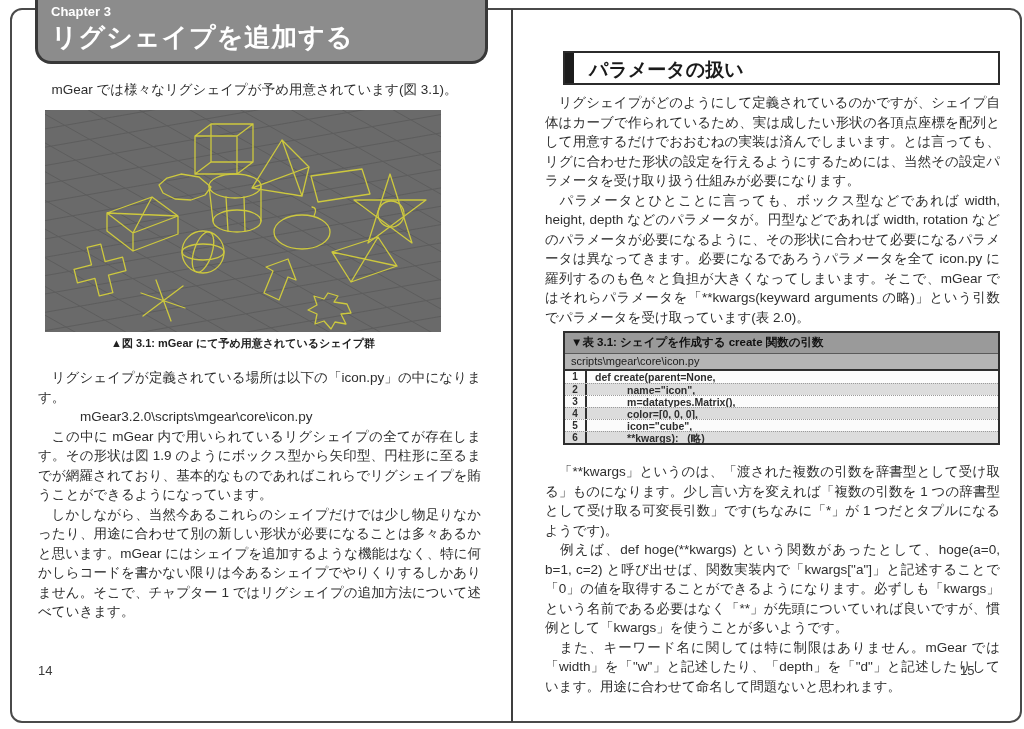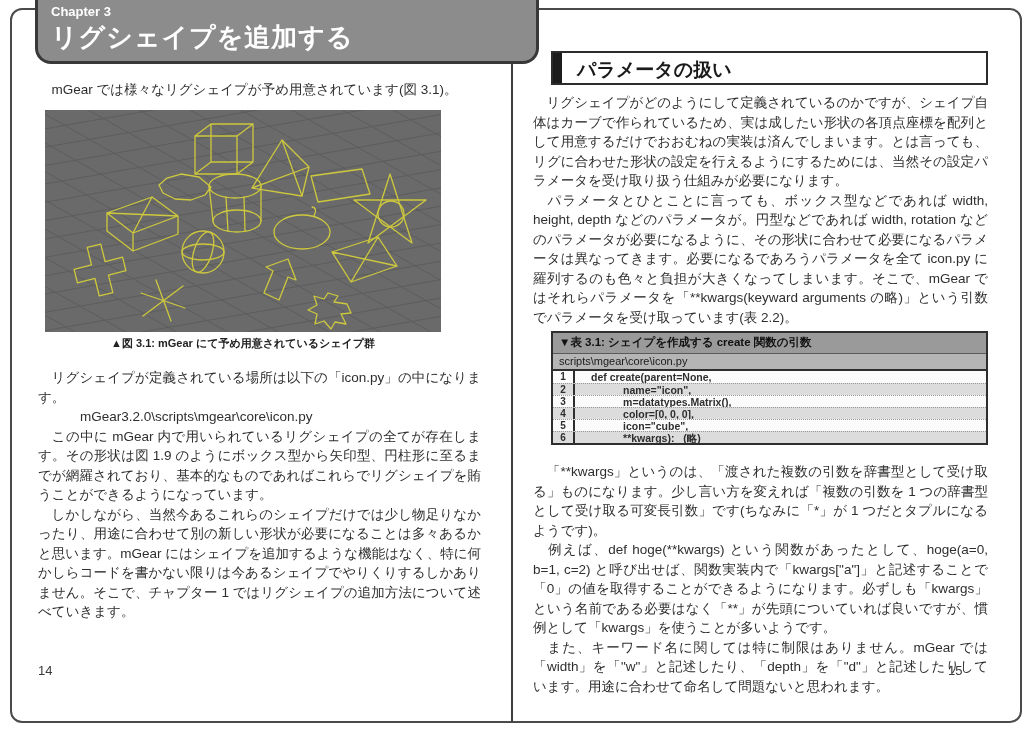--- a/index.html
+++ b/index.html
@@ -4,24 +4,24 @@
 <style>
   * { margin:0; padding:0; box-sizing:border-box; }
   html,body { width:1024px; height:729px; background:#fff; overflow:hidden;
               font-family:"Liberation Sans","DejaVu Sans",sans-serif; color:#2e2e2e; }
   .spread { position:relative; width:1024px; height:729px; background:#fff; }
   .outer-border { position:absolute; left:10px; top:8px; width:1012px; height:715px;
                   border:2px solid #4a4a4a; border-radius:12px; }
   .divider { position:absolute; left:511px; top:9px; width:2px; height:713px; background:#3f3f3f; }
   .page { position:absolute; top:0; height:729px; width:512px; }
   .page-left { left:0; }
-  .page-right { left:500px;border-radius:8px; }
+  .page-right { left:512px;border-radius:8px; }
 
   
-  .chapter-box { position:absolute; left:35px; top:0; width:504px; height:64px;
+  .chapter-box { position:absolute; left:35px; top:0; width:453px; height:64px;
                  background:#8c8c8c; border:3px solid #383838; border-top:none;
                  border-radius:0 0 16px 16px; z-index:2; }
   .chapter-label { position:absolute; left:13px; top:4px; color:#fff; font-weight:bold; font-size:13px; }
   .chapter-title { position:absolute; left:13px; top:20px; color:#fff; font-weight:bold;
                    font-size:26px; letter-spacing:1px; }
   .body-text { font-size:13.5px; line-height:19.5px; text-align:justify; }
   .intro { position:absolute; left:38px; top:80px; width:442px; }
   .figure { position:absolute; left:45px; top:110px; width:396px; height:222px; }
   .figure svg { display:block; width:396px; height:222px; }
   .fig-caption { position:absolute; left:45px; top:336px; width:396px; text-align:center;
@@ -46,21 +46,21 @@
   .tbl-title { background:#9a9a9a; font-size:11.5px; font-weight:bold; color:#111;
                padding:2px 6px 3px 6px; border-bottom:1px solid #5a5a5a; }
   .tbl-path { background:#b5b5b5; font-size:11px; color:#1a1a1a; padding:1px 24px 2px 6px;
               border-bottom:2px solid #2e2e2e; }
   .tbl-row { display:flex; align-items:stretch; height:12px; }
   .tbl-row:nth-child(odd) { background:#fbfbfb; }
   .tbl-row:nth-child(even) { background:#dcdcdc; }
   .tbl-row + .tbl-row { border-top:1px dotted #9a9a9a; }
   .tbl-num { width:22px; border-right:2px solid #2e2e2e; text-align:center;
              font-size:10px; font-weight:bold; line-height:12px; }
-  .tbl-code { flex:1; padding-left:16px; font-size:10.5px; font-weight:bold;
+  .tbl-code { flex:1; padding-left:8px; font-size:10.5px; font-weight:bold;
               line-height:12px; white-space:pre; overflow:hidden; }
 </style>
 </head>
 <body>
 
 <div class="spread">
   <div class="outer-border"></div>
   <div class="divider"></div>
 
   <div class="page page-left">
@@ -183,21 +183,21 @@
   </div>
 
   <div class="page page-right">
     <div class="section-box">
       <div class="section-bar"></div>
       <div class="section-title">パラメータの扱い</div>
     </div>
 
     <div class="right-flow-top body-text">
       <p>　リグシェイプがどのようにして定義されているのかですが、シェイプ自体はカーブで作られているため、実は成したい形状の各頂点座標を配列として用意するだけでおおむねの実装は済んでしまいます。とは言っても、リグに合わせた形状の設定を行えるようにするためには、当然その設定パラメータを受け取り扱う仕組みが必要になります。</p>
-      <p>　パラメータとひとことに言っても、ボックス型などであれば width, height, depth などのパラメータが。円型などであれば width, rotation などのパラメータが必要になるように、その形状に合わせて必要になるパラメータは異なってきます。必要になるであろうパラメータを全て icon.py に羅列するのも色々と負担が大きくなってしまいます。そこで、mGear ではそれらパラメータを「**kwargs(keyward arguments の略)」という引数でパラメータを受け取っています(表 2.2)。</p>
+      <p>　パラメータとひとことに言っても、ボックス型などであれば width, height, depth などのパラメータが。円型などであれば width, rotation などのパラメータが必要になるように、その形状に合わせて必要になるパラメータは異なってきます。必要になるであろうパラメータを全て icon.py に羅列するのも色々と負担が大きくなってしまいます。そこで、mGear ではそれらパラメータを「**kwargs(keyward arguments の略)」という引数でパラメータを受け取っています(表 2.0)。</p>
     </div>
 
     <div class="tbl">
       <div class="tbl-title">▼表 3.1: シェイプを作成する create 関数の引数</div>
       <div class="tbl-path">scripts\mgear\core\icon.py</div>
       <div>
         <div class="tbl-row">
           <div class="tbl-num">1</div>
           <div class="tbl-code">def create(parent=None,</div>
         </div>

